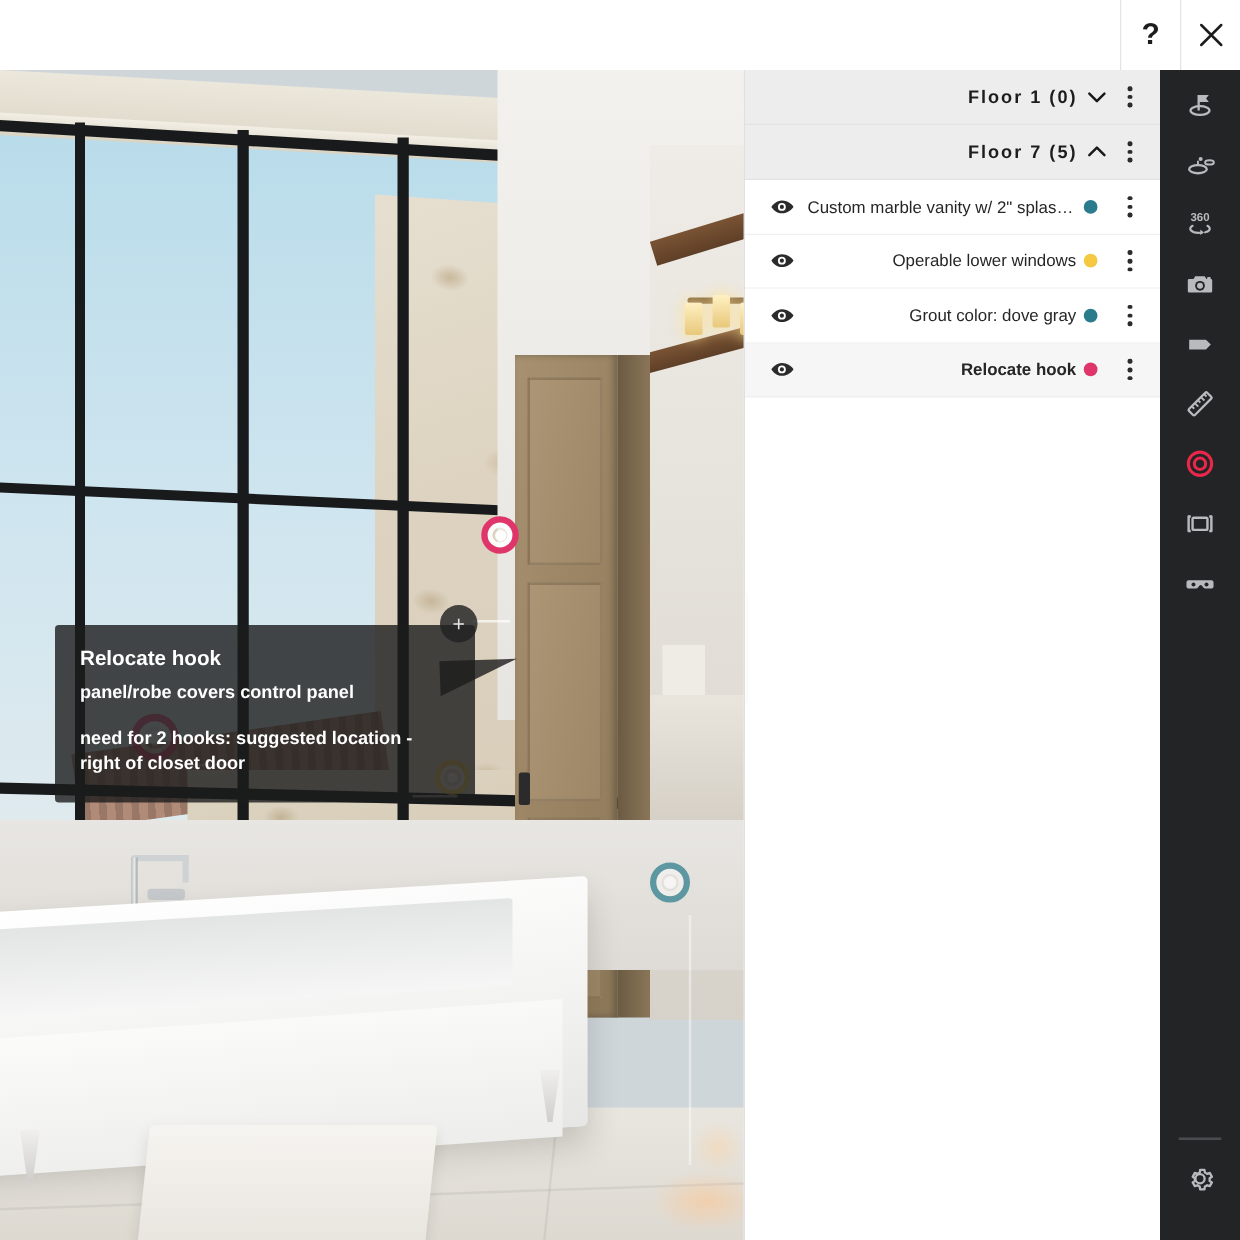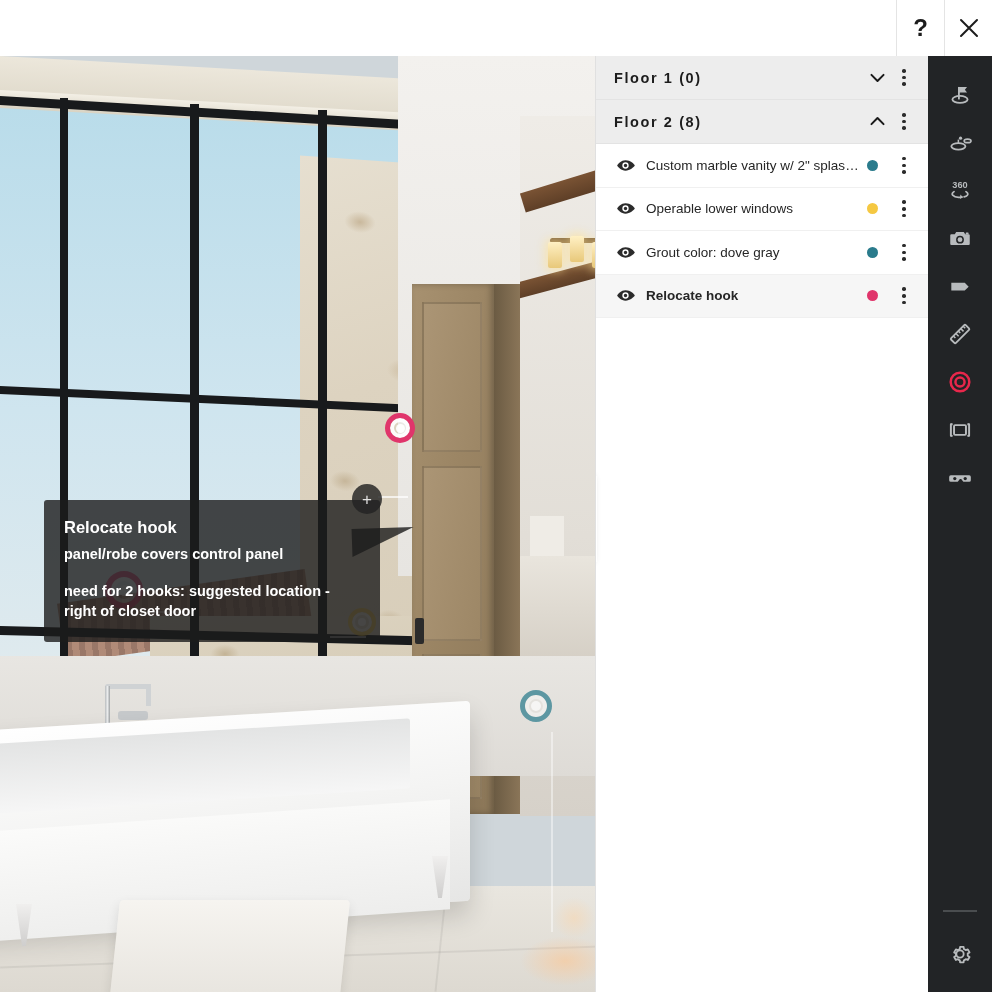--- a/index.html
+++ b/index.html
@@ -285,20 +285,21 @@
     position:absolute; left:378px; top:440px; width:30px; height:2px;
     background:rgba(255,255,255,.7); z-index:26;
   }
 
   
   .panel {
     position:absolute; top:56px; right:64px; width:333px; height:936px;
     background:#ffffff; z-index:35;
     border-left:1px solid #e0e0e0;
     overflow:hidden;
+    text-align:right;
   }
   .floor-group-header {
     height:44px; background:#ededed; display:flex; align-items:center;
     padding:0 12px 0 18px; cursor:pointer;
     border-bottom:1px solid #e3e3e3;
   }
   .floor-title {
     flex:1; font-size:14.5px; font-weight:bold; color:#1d1d1d;
     letter-spacing:1.6px;
   }
@@ -337,21 +338,21 @@
     z-index:36;
   }
 
   
   .toolbar {
     position:absolute; top:56px; right:0; width:64px; height:936px;
     background:#222426; z-index:38;
     display:flex; flex-direction:column; align-items:center;
   }
   .tool {
-    width:64px; height:48px; display:flex; align-items:center;
+    width:64px; height:48px; display:flex; 
     justify-content:center; cursor:pointer; color:#b8bbbd;
   }
   .tool.first { margin-top:14px; }
   .tool.active { color:#e8274b; }
   .toolbar-spacer { flex:1; }
   .toolbar-divider {
     width:34px; height:2px; background:#4a4d4f; margin-bottom:18px;
   }
   .tool.gear { margin-bottom:14px; }
 </style>
@@ -499,21 +500,21 @@
        </div>
        <div class="kebab">
             <div class="kebab-inner">
               <span></span>
               <span></span>
               <span></span>
             </div>
           </div>
         </div>
         <div class="floor-group-header">
-          <div class="floor-title">Floor 2 (8)</div>
+          <div class="floor-title">Floor 7 (5)</div>
        <div class="chev">
          <svg width="19" height="19" viewBox="0 0 22 22">
               <path d="M4 14l7-7 7 7" stroke="#1a1a1a" stroke-width="2.3" fill="none" stroke-linecap="round" stroke-linejoin="round"></path>
             </svg>
        </div>
        <div class="kebab">
             <div class="kebab-inner">
               <span></span>
               <span></span>
               <span></span>

